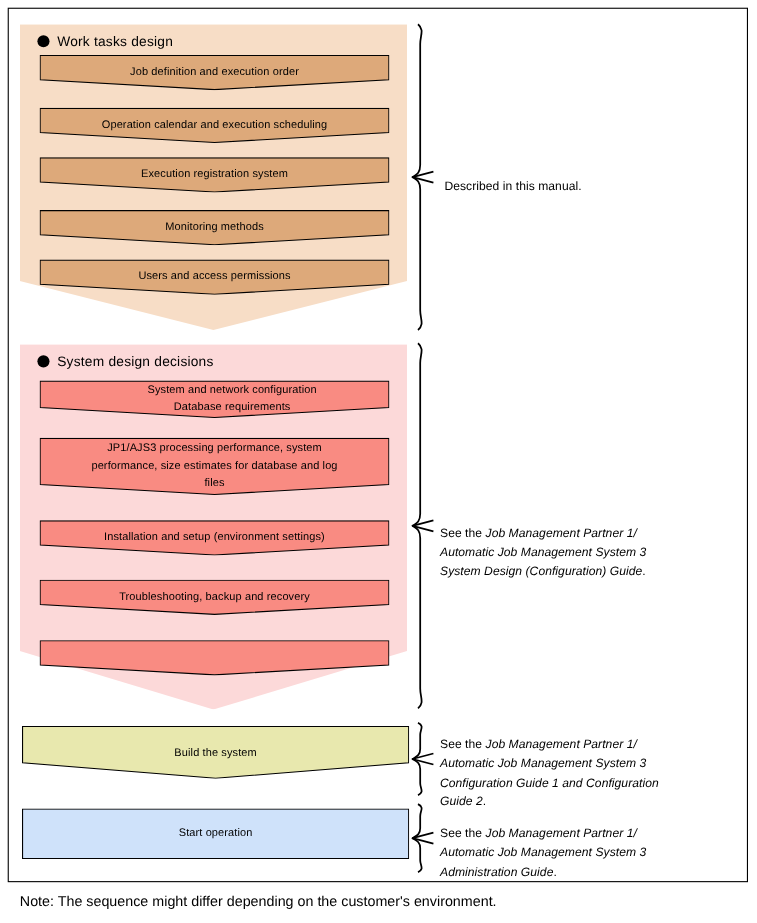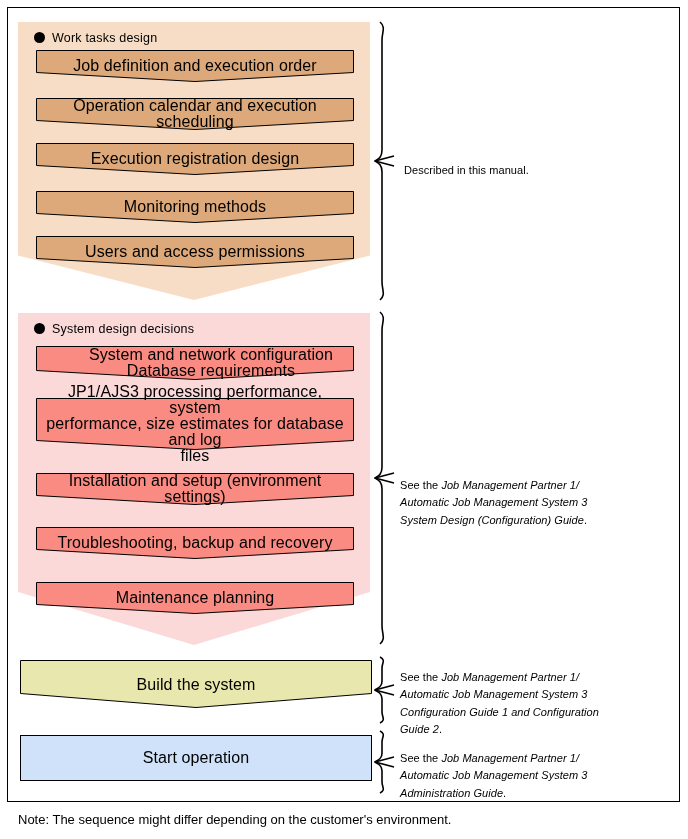--- a/index.html
+++ b/index.html
@@ -65,21 +65,21 @@
     position: absolute;
     inset: 0;
   }
   .step .step-label {
     position: absolute;
     left: 0;
     right: 0;
     top: 50%;
     transform: translateY(-50%);
     text-align: center;
-    font-size: 16px;
+    font-size: 10px;
     line-height: 16px;
     letter-spacing: 0.1px;
     padding: 0 6px;
     box-sizing: border-box;
     pointer-events: none;
   }
 
   
   .annotation {
     position: absolute;
@@ -125,21 +125,21 @@
   <svg class="step-fill" viewBox="0 0 318 32" preserveAspectRatio="none">
     <path d="M0.5,0.5 H317.5 V22.5 L159,31.5 L0.5,22.5 Z" fill="#dda97a" stroke="#000" stroke-width="1"></path>
   </svg>
   <div class="step-label">Operation calendar and execution scheduling</div>
 </div>
 
 <div class="step" style="left:36px; top:143px; width:318px; height:32px;">
   <svg class="step-fill" viewBox="0 0 318 32" preserveAspectRatio="none">
     <path d="M0.5,0.5 H317.5 V22.5 L159,31.5 L0.5,22.5 Z" fill="#dda97a" stroke="#000" stroke-width="1"></path>
   </svg>
-  <div class="step-label">Execution registration design</div>
+  <div class="step-label">Execution registration system</div>
 </div>
 
 <div class="step" style="left:36px; top:191px; width:318px; height:32px;">
   <svg class="step-fill" viewBox="0 0 318 32" preserveAspectRatio="none">
     <path d="M0.5,0.5 H317.5 V22.5 L159,31.5 L0.5,22.5 Z" fill="#dda97a" stroke="#000" stroke-width="1"></path>
   </svg>
   <div class="step-label">Monitoring methods</div>
 </div>
 
 <div class="step" style="left:36px; top:236px; width:318px; height:32px;">
@@ -184,21 +184,20 @@
   <svg class="step-fill" viewBox="0 0 318 32" preserveAspectRatio="none">
     <path d="M0.5,0.5 H317.5 V22.5 L159,31.5 L0.5,22.5 Z" fill="#f98b82" stroke="#000" stroke-width="1"></path>
   </svg>
   <div class="step-label">Troubleshooting, backup and recovery</div>
 </div>
 
 <div class="step" style="left:36px; top:582px; width:318px; height:32px;">
   <svg class="step-fill" viewBox="0 0 318 32" preserveAspectRatio="none">
     <path d="M0.5,0.5 H317.5 V22.5 L159,31.5 L0.5,22.5 Z" fill="#f98b82" stroke="#000" stroke-width="1"></path>
   </svg>
-  <div class="step-label">Maintenance planning</div>
 </div>
 
 <div class="step" style="left:20px; top:660px; width:352px; height:48px;">
   <svg class="step-fill" viewBox="0 0 352 48" preserveAspectRatio="none">
     <path d="M0.5,0.5 H351.5 V33.5 L176,47.5 L0.5,33.5 Z" fill="#e8e8ae" stroke="#000" stroke-width="1"></path>
   </svg>
   <div class="step-label" style="top:17px; transform:none;">Build the system</div>
 </div>
 
 <div class="step" style="left:20px; top:735px; width:352px; height:46px;">

